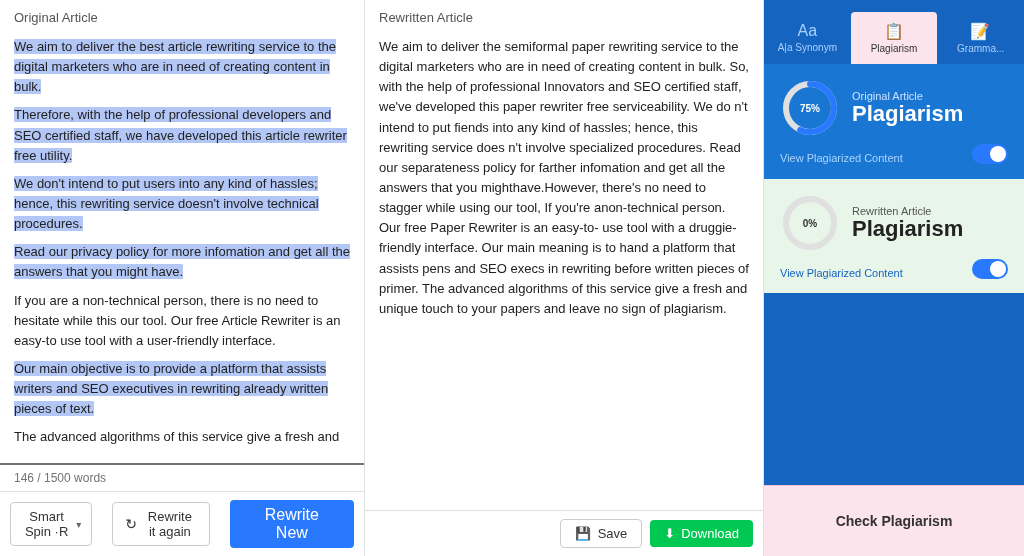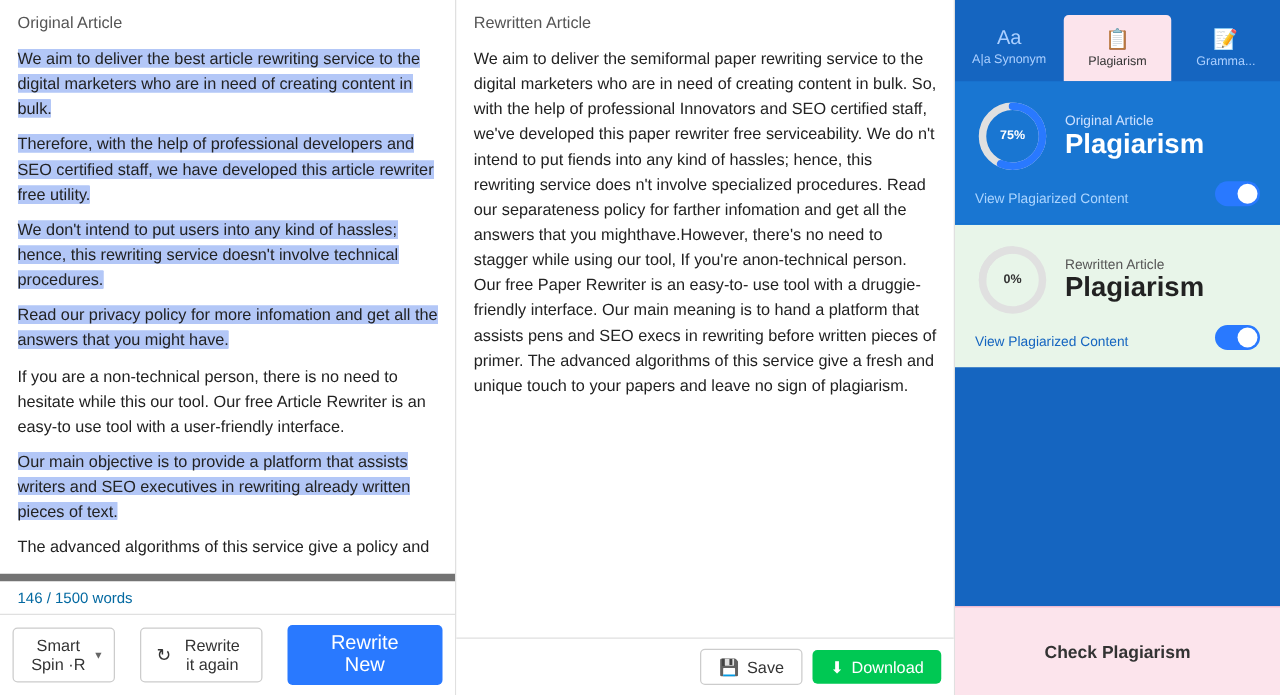--- a/index.html
+++ b/index.html
@@ -7,21 +7,21 @@
 
     .main-area { display: flex; flex: 1; background: #fff; }
 
     
     .left-panel { width: 365px; display: flex; flex-direction: column; border-right: 1px solid #e0e0e0; }
     .panel-label { padding: 10px 14px 6px; font-size: 13px; color: #555; font-weight: 500; }
     .text-area-container { flex: 1; overflow: hidden; position: relative; }
     .text-content { padding: 6px 14px; font-size: 13px; line-height: 1.55; color: #222; overflow-y: auto; height: 100%; }
     .text-content .highlight { background: #b3c7f7; border-radius: 1px; }
 
-    .word-count { padding: 6px 14px; font-size: 12px; color: #0369a1; border-top: 6px solid #737373; }
+    .word-count { padding: 6px 14px; font-size: 12px; color: #737373; border-top: 2px solid #737373; }
     .bottom-bar { display: flex; align-items: center; gap: 20px; padding: 8px 10px; border-top: 1px solid #e0e0e0; background: #fff; }
     .select-btn { display: flex; align-items: center; gap: 4px; border: 1px solid #ccc; border-radius: 4px; padding: 6px 10px; font-size: 13px; background: #fff; cursor: pointer; color: #333; }
     .select-btn .arrow { font-size: 10px; color: #666; }
     .rewrite-again-btn { display: flex; align-items: center; gap: 6px; border: 1px solid #ccc; border-radius: 4px; padding: 6px 12px; font-size: 13px; background: #fff; cursor: pointer; color: #333; }
     .rewrite-new-btn { border: none; border-radius: 4px; padding: 6px 32px; font-size: 16px; background: #2979ff; color: #fff; cursor: pointer; font-weight: 500; }
 
     
     .right-panel { flex: 1; display: flex; flex-direction: column; border-right: 1px solid #e0e0e0; }
     .right-text-content { flex: 1; padding: 6px 14px; font-size: 13px; line-height: 1.55; color: #222; overflow-y: auto; }
     .right-bottom-bar { display: flex; align-items: center; justify-content: flex-end; gap: 8px; padding: 8px 10px; border-top: 1px solid #e0e0e0; background: #fff; }
@@ -67,21 +67,21 @@
   <div class="left-panel">
     <div class="panel-label">Original Article</div>
     <div class="text-area-container">
       <div class="text-content" id="left-text">
       <p style="margin-bottom: 8px;"><span class="highlight">We aim to deliver the best article rewriting service to the digital marketers who are in need of creating content in bulk.</span></p>
           <p style="margin-bottom: 8px;"><span class="highlight">Therefore, with the help of professional developers and SEO certified staff, we have developed this article rewriter free utility.</span></p>
           <p style="margin-bottom: 8px;"><span class="highlight">We don't intend to put users into any kind of hassles; hence, this rewriting service doesn't involve technical procedures.</span></p>
           <p style="margin-bottom: 8px;"><span class="highlight">Read our privacy policy for more infomation and get all the answers that you might have.</span></p>
           <p style="margin-bottom: 8px;">If you are a non-technical person, there is no need to hesitate while this our tool. Our free Article Rewriter is an easy-to use tool with a user-friendly interface.</p>
           <p style="margin-bottom: 8px;"><span class="highlight">Our main objective is to provide a platform that assists writers and SEO executives in rewriting already written pieces of text.</span></p>
-          <p style="margin-bottom: 8px;">The advanced algorithms of this service give a policy and</p>
+          <p style="margin-bottom: 8px;">The advanced algorithms of this service give a fresh and</p>
         </div>
     </div>
     <div class="word-count">146 / 1500 words</div>
     <div class="bottom-bar">
       <button class="select-btn">
         <span>Smart Spin ·R</span>
         <span class="arrow">▾</span>
       </button>
       <button class="rewrite-again-btn">
         <span style="font-size:14px;">↻</span>

